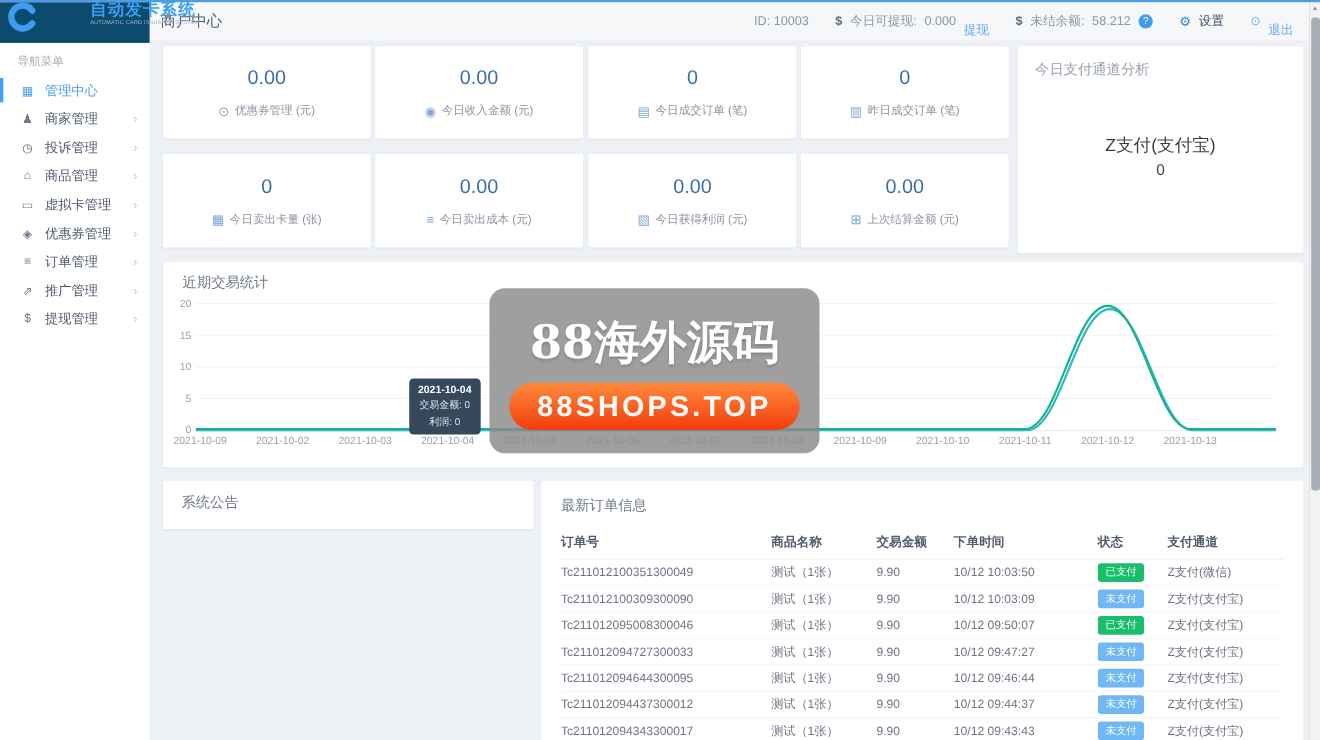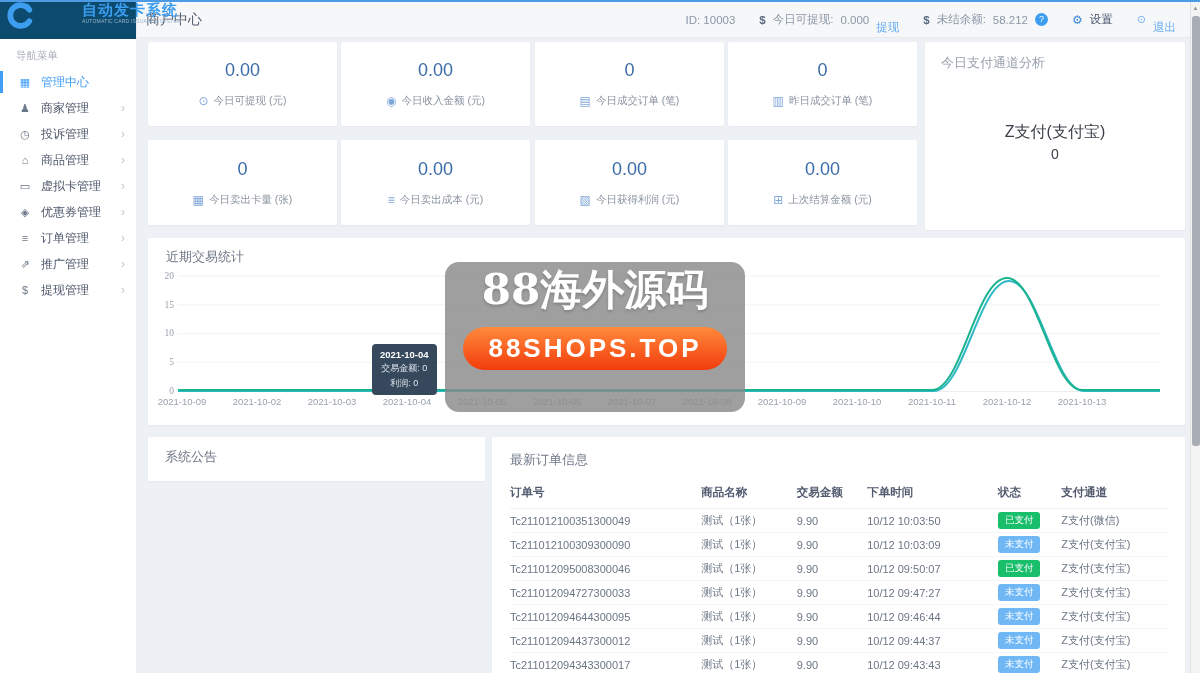--- a/index.html
+++ b/index.html
@@ -51,26 +51,26 @@
 
   
   .channel-center { position:absolute; top:80px; left:0; right:0; text-align:center; }
   .channel-name { font-size:16px; color:#3a3f47; }
   .channel-val { font-size:14px; color:#3a3f47; margin-top:3px; }
 
   
   .chart-card { left:148px; top:238px; width:1037px; height:187px; }
   .chart-title { position:absolute; left:18px; top:10px; }
   .chart-svg { position:absolute; left:0; top:0; }
-  .ylab { position:absolute; width:26px; left:0; text-align:right; font-size:9.5px; color:#99a2ad;font-family:Liberation Serif, serif; }
+  .ylab { position:absolute; width:26px; left:0; text-align:right; font-size:9.5px; color:#99a2ad; }
   .xlab { position:absolute; top:158px; transform:translateX(-50%); font-size:9.5px; color:#99a2ad; white-space:nowrap; }
   .tooltip { position:absolute; left:224px; top:106px; background:#36485c; border-radius:4px; padding:5px 8px; text-align:center; color:#fff; z-index:5; }
   .tt-date { font-size:9.5px; font-weight:bold; }
   .tt-line { font-size:9px; color:#dde4ec; margin-top:2px; }
-  .watermark { position:absolute; left:297px; top:24px; width:300px; height:150px; background:rgba(138,138,138,.82); border-radius:14px; display:flex; flex-direction:column; align-items:center; justify-content:flex-start; gap:9px; z-index:6; }
+  .watermark { position:absolute; left:297px; top:24px; width:300px; height:150px; background:rgba(138,138,138,.82); border-radius:14px; display:flex; flex-direction:column; align-items:center; justify-content:center; gap:9px; z-index:6; }
   .wm-line1 { font-family:"DejaVu Serif","Liberation Serif",serif; font-size:42px; font-weight:bold; color:#fff; text-shadow:0 2px 3px rgba(0,0,0,.18); white-space:nowrap; }
   .wm-pill { background:linear-gradient(180deg,#ff8a3c,#f23c0c); color:#fff; font-size:26px; font-weight:bold; letter-spacing:3px; padding:6px 25px; border-radius:26px; white-space:nowrap; }
 
   
   .notice-card { left:148px; top:437px; width:337px; height:44px; padding:11px 17px; }
   .orders-card { left:492px; top:437px; width:693px; height:245px; padding:14px 18px; }
   table.orders { width:100%; border-collapse:collapse; margin-top:10px; table-layout:fixed; }
   table.orders th { text-align:left; font-size:11.5px; color:#515a6e; font-weight:bold; padding:6px 0 8px; border-bottom:1px solid #f0f1f3; }
   table.orders td { font-size:11px; color:#6b7584; padding:3px 0; border-bottom:1px solid #f4f5f7; white-space:nowrap; overflow:hidden; }
   .c1{width:190px}.c2{width:95px}.c3{width:70px}.c4{width:130px}.c5{width:63px}.c6{width:105px}
@@ -163,21 +163,21 @@
       <span class="sep"></span>
       <span class="power">⊙</span>
       <span class="hdr-link">退出</span>
     </div>
   </div>
 
   <div class="card stat-card" style="left:148px;top:42px">
     <div class="stat-value">0.00</div>
     <div class="stat-label">
         <span class="si">⊙</span>
-        <span>今日可提现 (元)</span>
+        <span>优惠券管理 (元)</span>
       </div>
   </div>
   <div class="card stat-card" style="left:341px;top:42px">
     <div class="stat-value">0.00</div>
     <div class="stat-label">
         <span class="si">◉</span>
         <span>今日收入金额 (元)</span>
       </div>
   </div>
   <div class="card stat-card" style="left:535px;top:42px">

